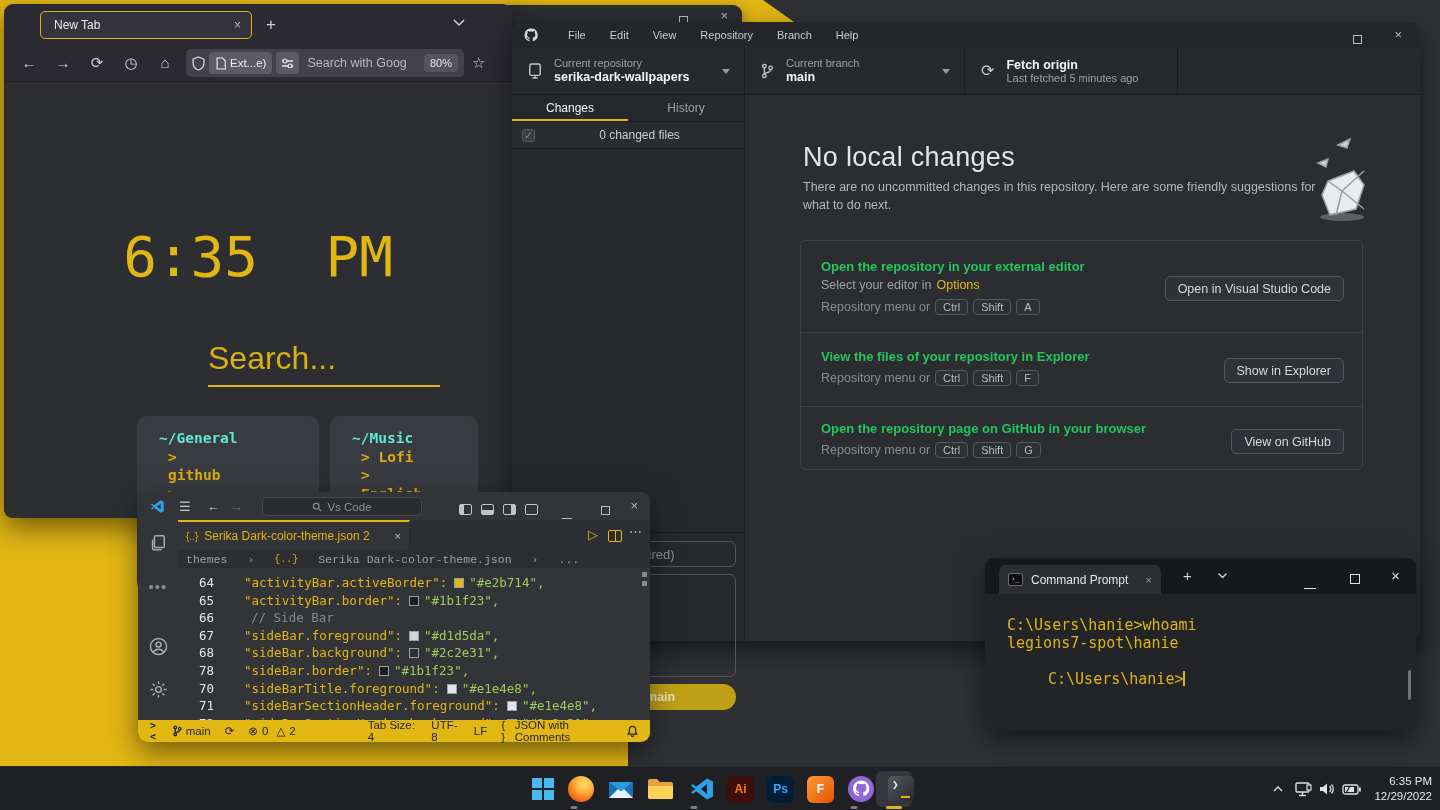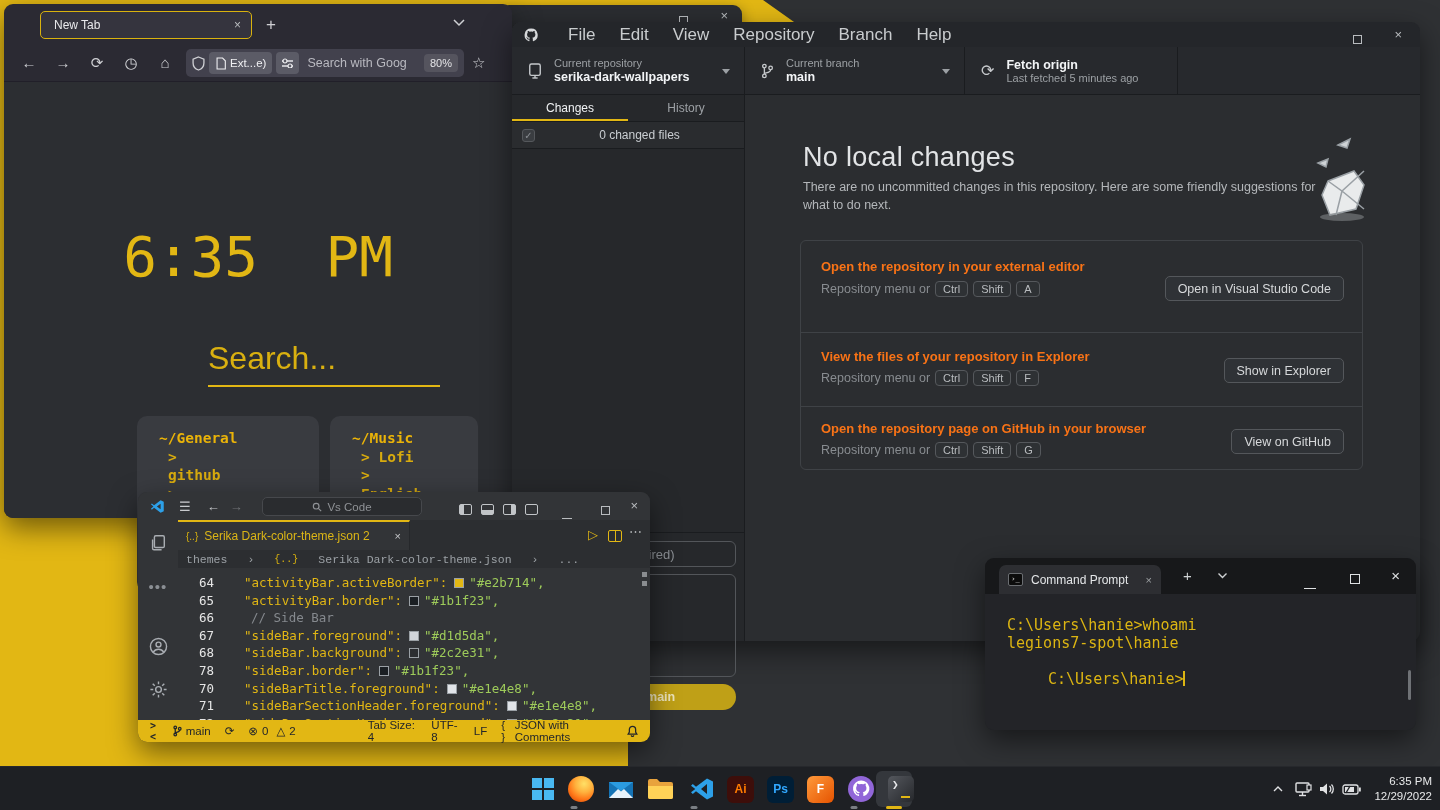--- a/index.html
+++ b/index.html
@@ -26,47 +26,47 @@
   .ff-navbar { position:absolute; left:0; top:40px; width:100%; height:38px; display:flex; align-items:center; border-bottom:1px solid #211f29; }
   .navic { color:#cfd0d4; font-size:15px; width:34px; text-align:center; }
   .ff-urlbar { position:absolute; left:182px; top:45px; width:278px; height:28px; background:#42414d; border-radius:5px; display:flex; align-items:center; padding:0 6px; }
   .ff-chip { background:#5b5b66; border-radius:4px; height:22px; display:flex; align-items:center; padding:0 6px; margin-left:4px; color:#efeff2; font-size:11.5px;text-align:right; }
   .ff-content { position:absolute; left:0; top:78px; width:508px; height:436px; background:#2c2e32; border-radius:0 0 9px 9px; }
   .ff-clock { position:absolute; left:0; right:0; top:142px; text-align:center; font-size:56px; color:#e2b714; white-space:pre; }
   .ff-date { position:absolute; left:0; right:0; top:228px; text-align:center; font-size:22px; color:#dcb30f; white-space:pre; }
   .ff-search { position:absolute; left:204px; top:258px; width:232px; background:transparent; border:none; border-bottom:2.5px solid #e2b714; font-family:"Liberation Sans",sans-serif; font-size:32px; color:#e2b714; padding-bottom:8px; outline:none; }
   .ff-search::placeholder { color:#d9b010; opacity:1; }
   .ff-card { position:absolute; top:334px; background:#393b40; border-radius:10px; padding:13px 0 13px 22px; font-family:"DejaVu Sans Mono",monospace; font-size:14.5px; font-weight:bold; color:#d8ab0e; line-height:18.5px; height:176px; overflow:hidden; }
-  .ff-card .t { color:#eab308; }
+  .ff-card .t { color:#5eead4; }
 
   
   #github { left:512px; top:22px; width:908px; height:619px; background:#2b2d30; z-index:3; border-radius:9px; }
   .gh-titlebar { position:absolute; left:0; top:0; width:100%; height:25px; background:#24262a; border-radius:9px 9px 0 0; display:flex; align-items:center; }
-  .gh-menu { display:flex; gap:24px; margin-left:30px; color:#c9ccce; font-size:17px; }
+  .gh-menu { display:flex; gap:24px; margin-left:30px; color:#c9ccce; font-size:11px; }
   .gh-toolbar { position:absolute; left:0; top:25px; width:100%; height:48px; background:#27292d; border-bottom:1px solid #1a1c1f; display:flex; }
   .gh-sec { height:100%; border-right:1px solid #1a1c1f; position:relative; display:flex; align-items:center; padding-left:16px; }
   .gh-sec .txt { margin-left:12px; }
   .gh-sec .small { font-size:11px; color:#9ca0a4; }
   .gh-sec .big { font-size:12.5px; font-weight:bold; color:#f2f4f6; margin-top:1px; }
   .caret { position:absolute; right:14px; top:22px; width:0; height:0; border-left:4px solid transparent; border-right:4px solid transparent; border-top:5px solid #9ca0a4; }
   .gh-sidebar { position:absolute; left:0; top:73px; width:233px; height:546px; background:#26282b; border-right:1px solid #1a1c1f; border-radius:0 0 0 9px; }
   .gh-tab { position:absolute; top:0; width:116px; height:26px; line-height:26px; text-align:center; font-size:12px; }
   .gh-filesrow { position:absolute; left:0; top:26px; width:100%; height:28px; background:#2a2c2f; border-bottom:1px solid #1a1c1f; border-top:1px solid #1a1c1f; display:flex; align-items:center; }
   .gh-check { width:13px; height:13px; margin-left:10px; background:#3a3d41; border:1px solid #55585c; border-radius:3px; color:#8a8e93; font-size:10px; line-height:11px; text-align:center; }
   .gh-commitform { position:absolute; left:0; top:437px; width:100%; height:109px; border-top:1px solid #1a1c1f; }
   .gh-summary { position:absolute; left:38px; top:8px; width:186px; height:26px; background:#26282b; border:1px solid #53565a; border-radius:6px; color:#d0d3d6; font-size:13px; padding:0 8px; outline:none; }
   .gh-summary::placeholder { color:#8d9196; opacity:1; }
   .gh-desc { position:absolute; left:8px; top:41px; width:216px; height:103px; border:1px solid #53565a; border-radius:6px; }
   .gh-commitbtn { position:absolute; left:8px; top:151px; width:216px; height:26px; background:#bfa017; border:none; border-radius:13px; color:rgba(255,255,255,.7); font-size:12.5px; font-weight:bold; }
   .gh-main { position:absolute; left:234px; top:73px; width:674px; height:546px; }
   .gh-h1 { position:absolute; left:57px; top:47px; font-size:27px; font-weight:300; color:#e2e4e6; letter-spacing:.3px; }
   .gh-desc-l { position:absolute; left:57px; font-size:12.5px; color:#b4b7ba; }
   .gh-list { position:absolute; left:54px; top:145px; width:563px; height:230px; border:1px solid #3f4246; border-radius:6px; }
   .gh-row { position:absolute; left:0; width:100%; }
-  .gh-rt { font-size:13px; font-weight:bold; color:#f97316; margin-left:20px; }
+  .gh-rt { font-size:13px; font-weight:bold; color:#22c55e; margin-left:20px; }
   .gh-rs { font-size:12.5px; color:#888c90; margin-left:20px; display:flex; align-items:center; gap:5px; }
   .kb { border:1px solid #55585c; border-radius:4px; padding:1px 7px; font-size:11px; color:#b9bcbf; background:#2e3134; }
   .gh-btn { position:absolute; background:#2f3236; border:1px solid #54575b; border-radius:5px; height:25px; color:#d6d8da; font-size:12.5px; padding:0 12px; font-family:"Liberation Sans",sans-serif; }
   .gh-link { color:#e2b714; }
 
   
   #vscode { left:138px; top:492px; width:512px; height:250px; background:#2c2e31; z-index:5; }
   .vs-titlebar { position:absolute; left:0; top:0; width:100%; height:28px; background:#323437; border-radius:9px 9px 0 0; display:flex; align-items:center; }
   .vs-search { position:absolute; left:124px; top:5px; width:160px; height:19px; background:#2a2c2f; border:1px solid #46484c; border-radius:5px; color:#8f9296; font-size:11.5px; display:flex; align-items:center; justify-content:center; gap:5px; }
   .layic { width:13px; height:11px; border:1.2px solid #c2c5c8; border-radius:2px; position:relative; display:inline-block; }
@@ -267,20 +267,24 @@
         <path d="M62 12 l12 -6 l-3 9 z" fill="#cfd3d6"></path>
           <path d="M42 30 l10 -4 l-2 8 z" fill="#cfd3d6"></path>
         <path d="M52 48 l26 -10 l10 14 l-8 24 l-26 6 l-8 -20 z" fill="#e9ebec"></path>
         <path d="M52 48 l14 10 l22 -20 M66 58 l-6 24 M66 58 l22 18"></path>
         <ellipse cx="66" cy="84" rx="22" ry="4" fill="#8f9396" stroke="none" opacity=".5"></ellipse>
       </g>
     </svg>
     <div class="gh-list">
       <div class="gh-row" style="top:0;height:92px;border-bottom:1px solid #3f4246;">
         <div class="gh-rt" style="margin-top:18px;">Open the repository in your external editor</div>
+        <div class="gh-rs" style="margin-top:4px;color:#9da1a4;">
+          <span>Select your editor in</span>
+          <span class="gh-link">Options</span>
+        </div>
         <div class="gh-rs" style="margin-top:7px;">
           <span>Repository menu or</span>
           <span class="kb">Ctrl</span>
           <span class="kb">Shift</span>
           <span class="kb">A</span>
         </div>
         <button class="gh-btn" style="right:18px;top:35px;">Open in Visual Studio Code</button>
       </div>
       <div class="gh-row" style="top:92px;height:74px;border-bottom:1px solid #3f4246;">
         <div class="gh-rt" style="margin-top:16px;">View the files of your repository in Explorer</div>

